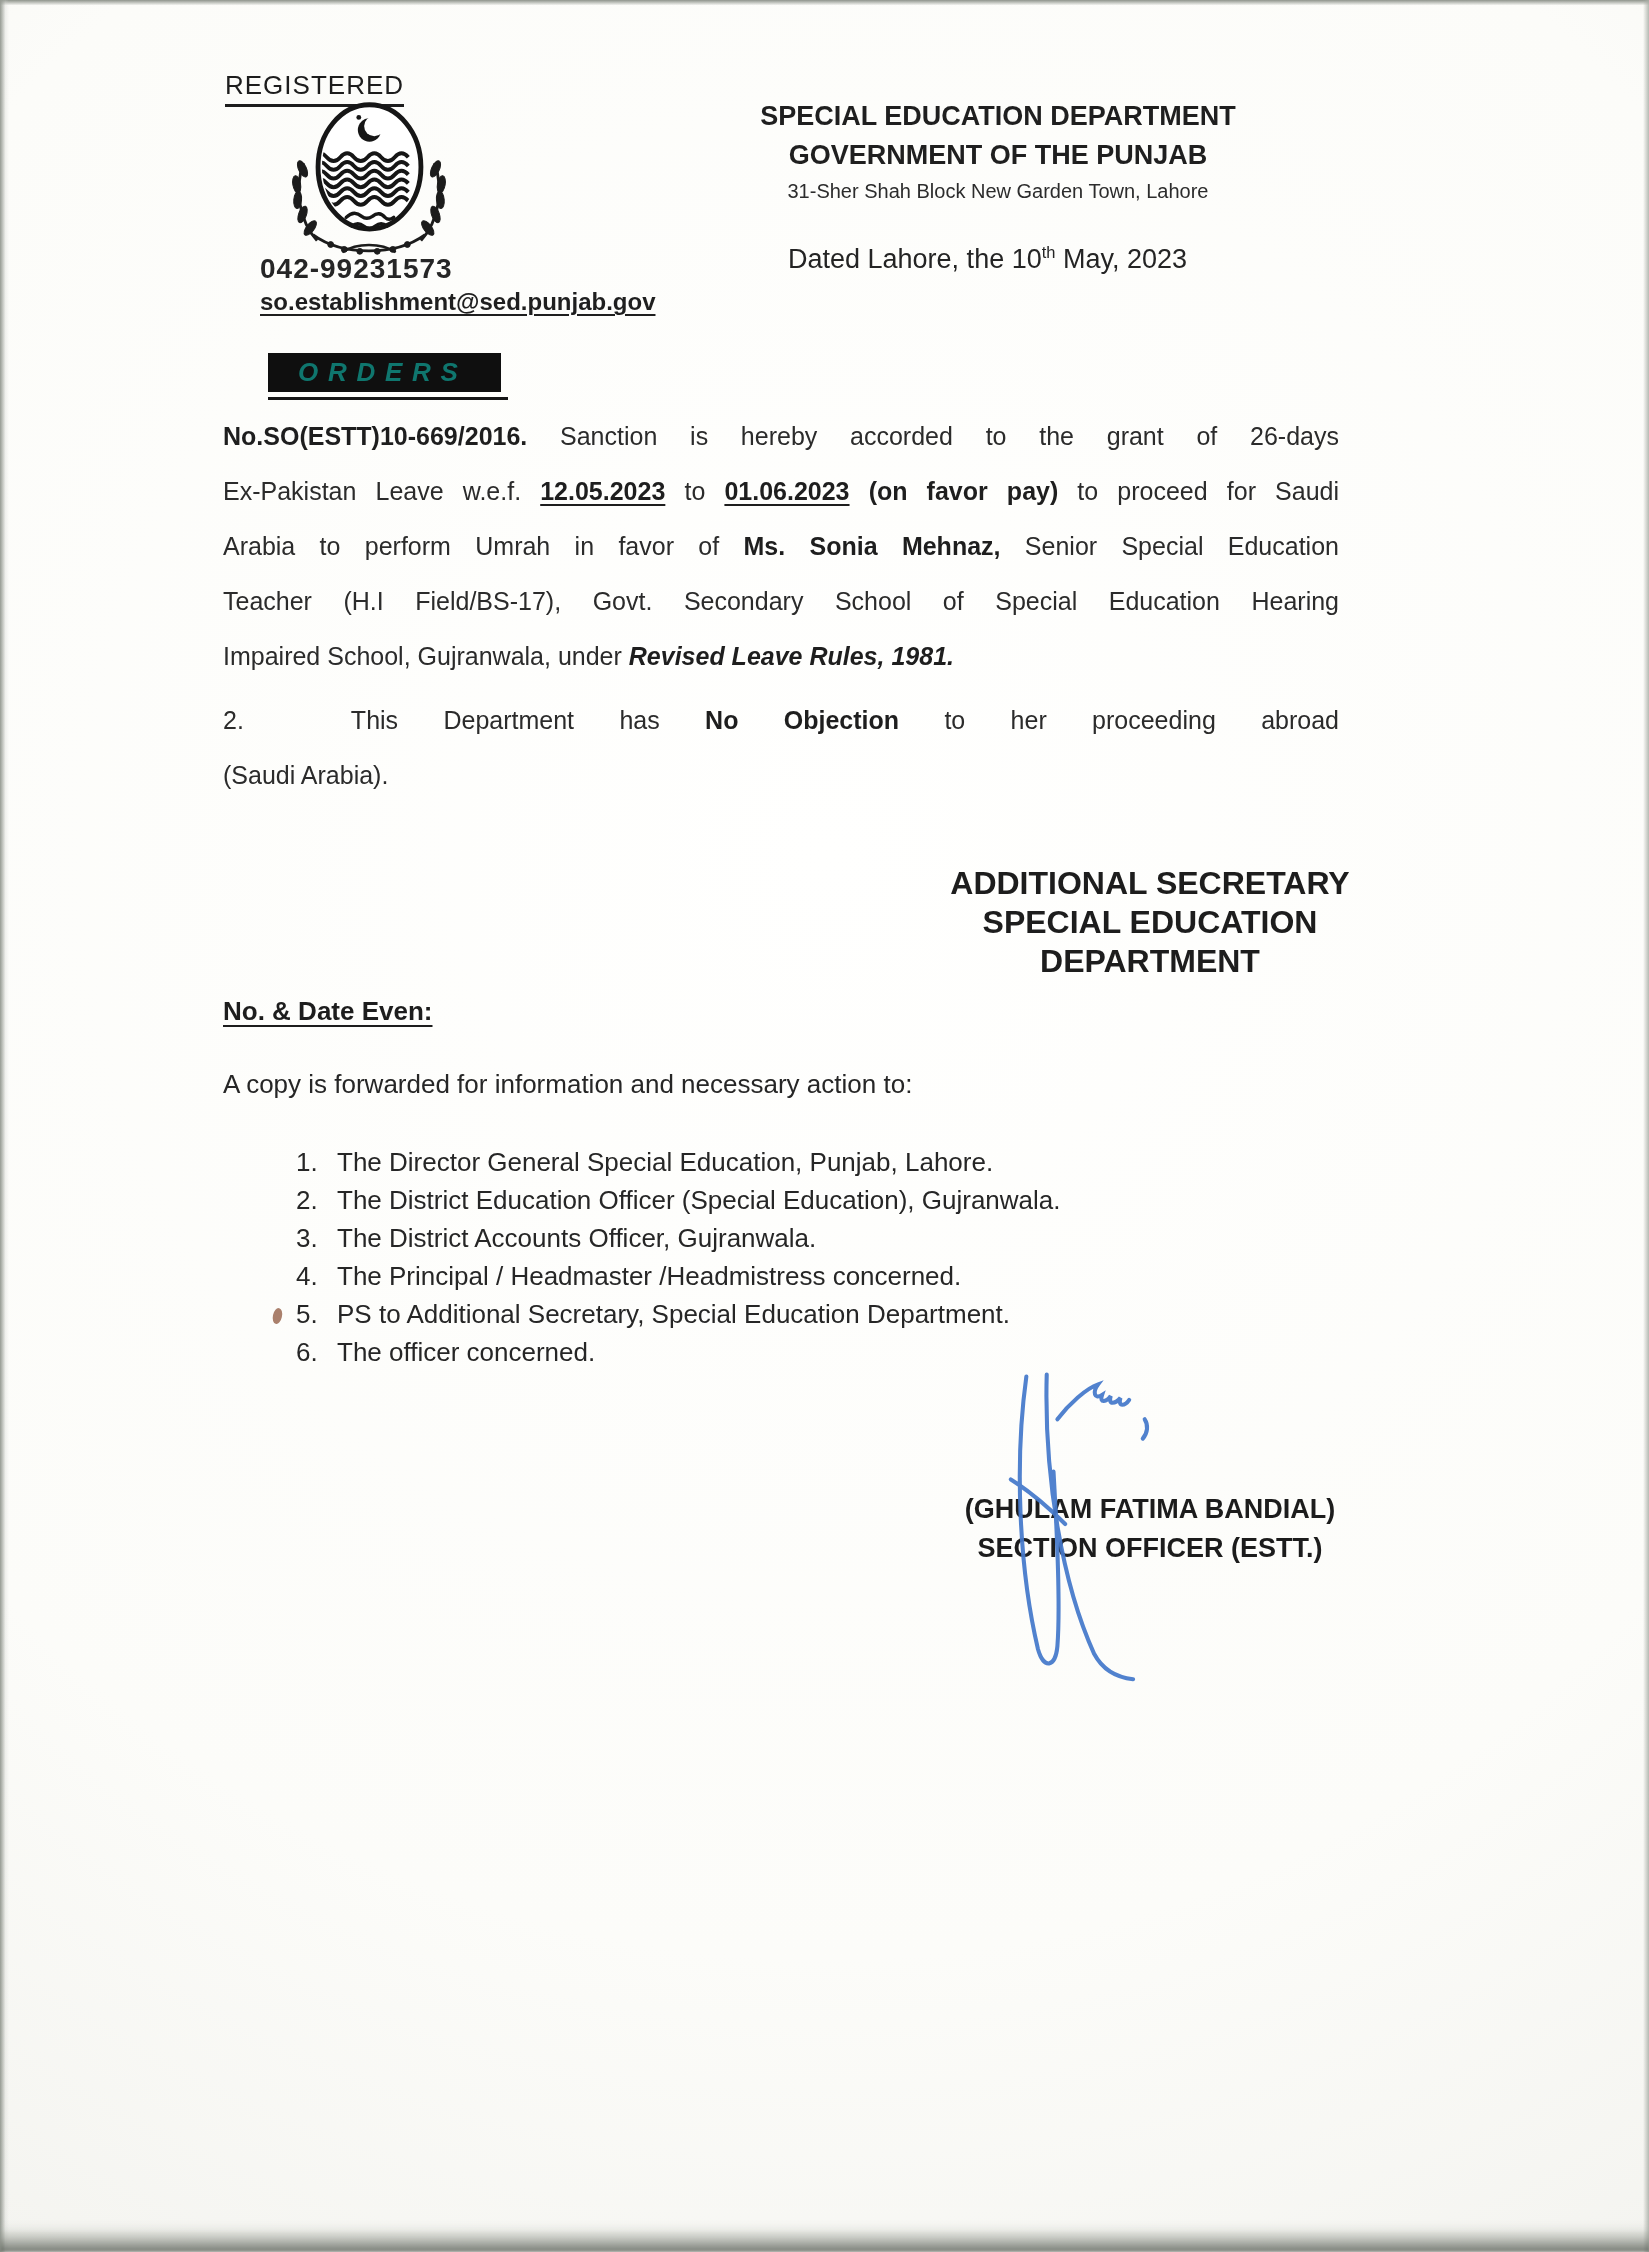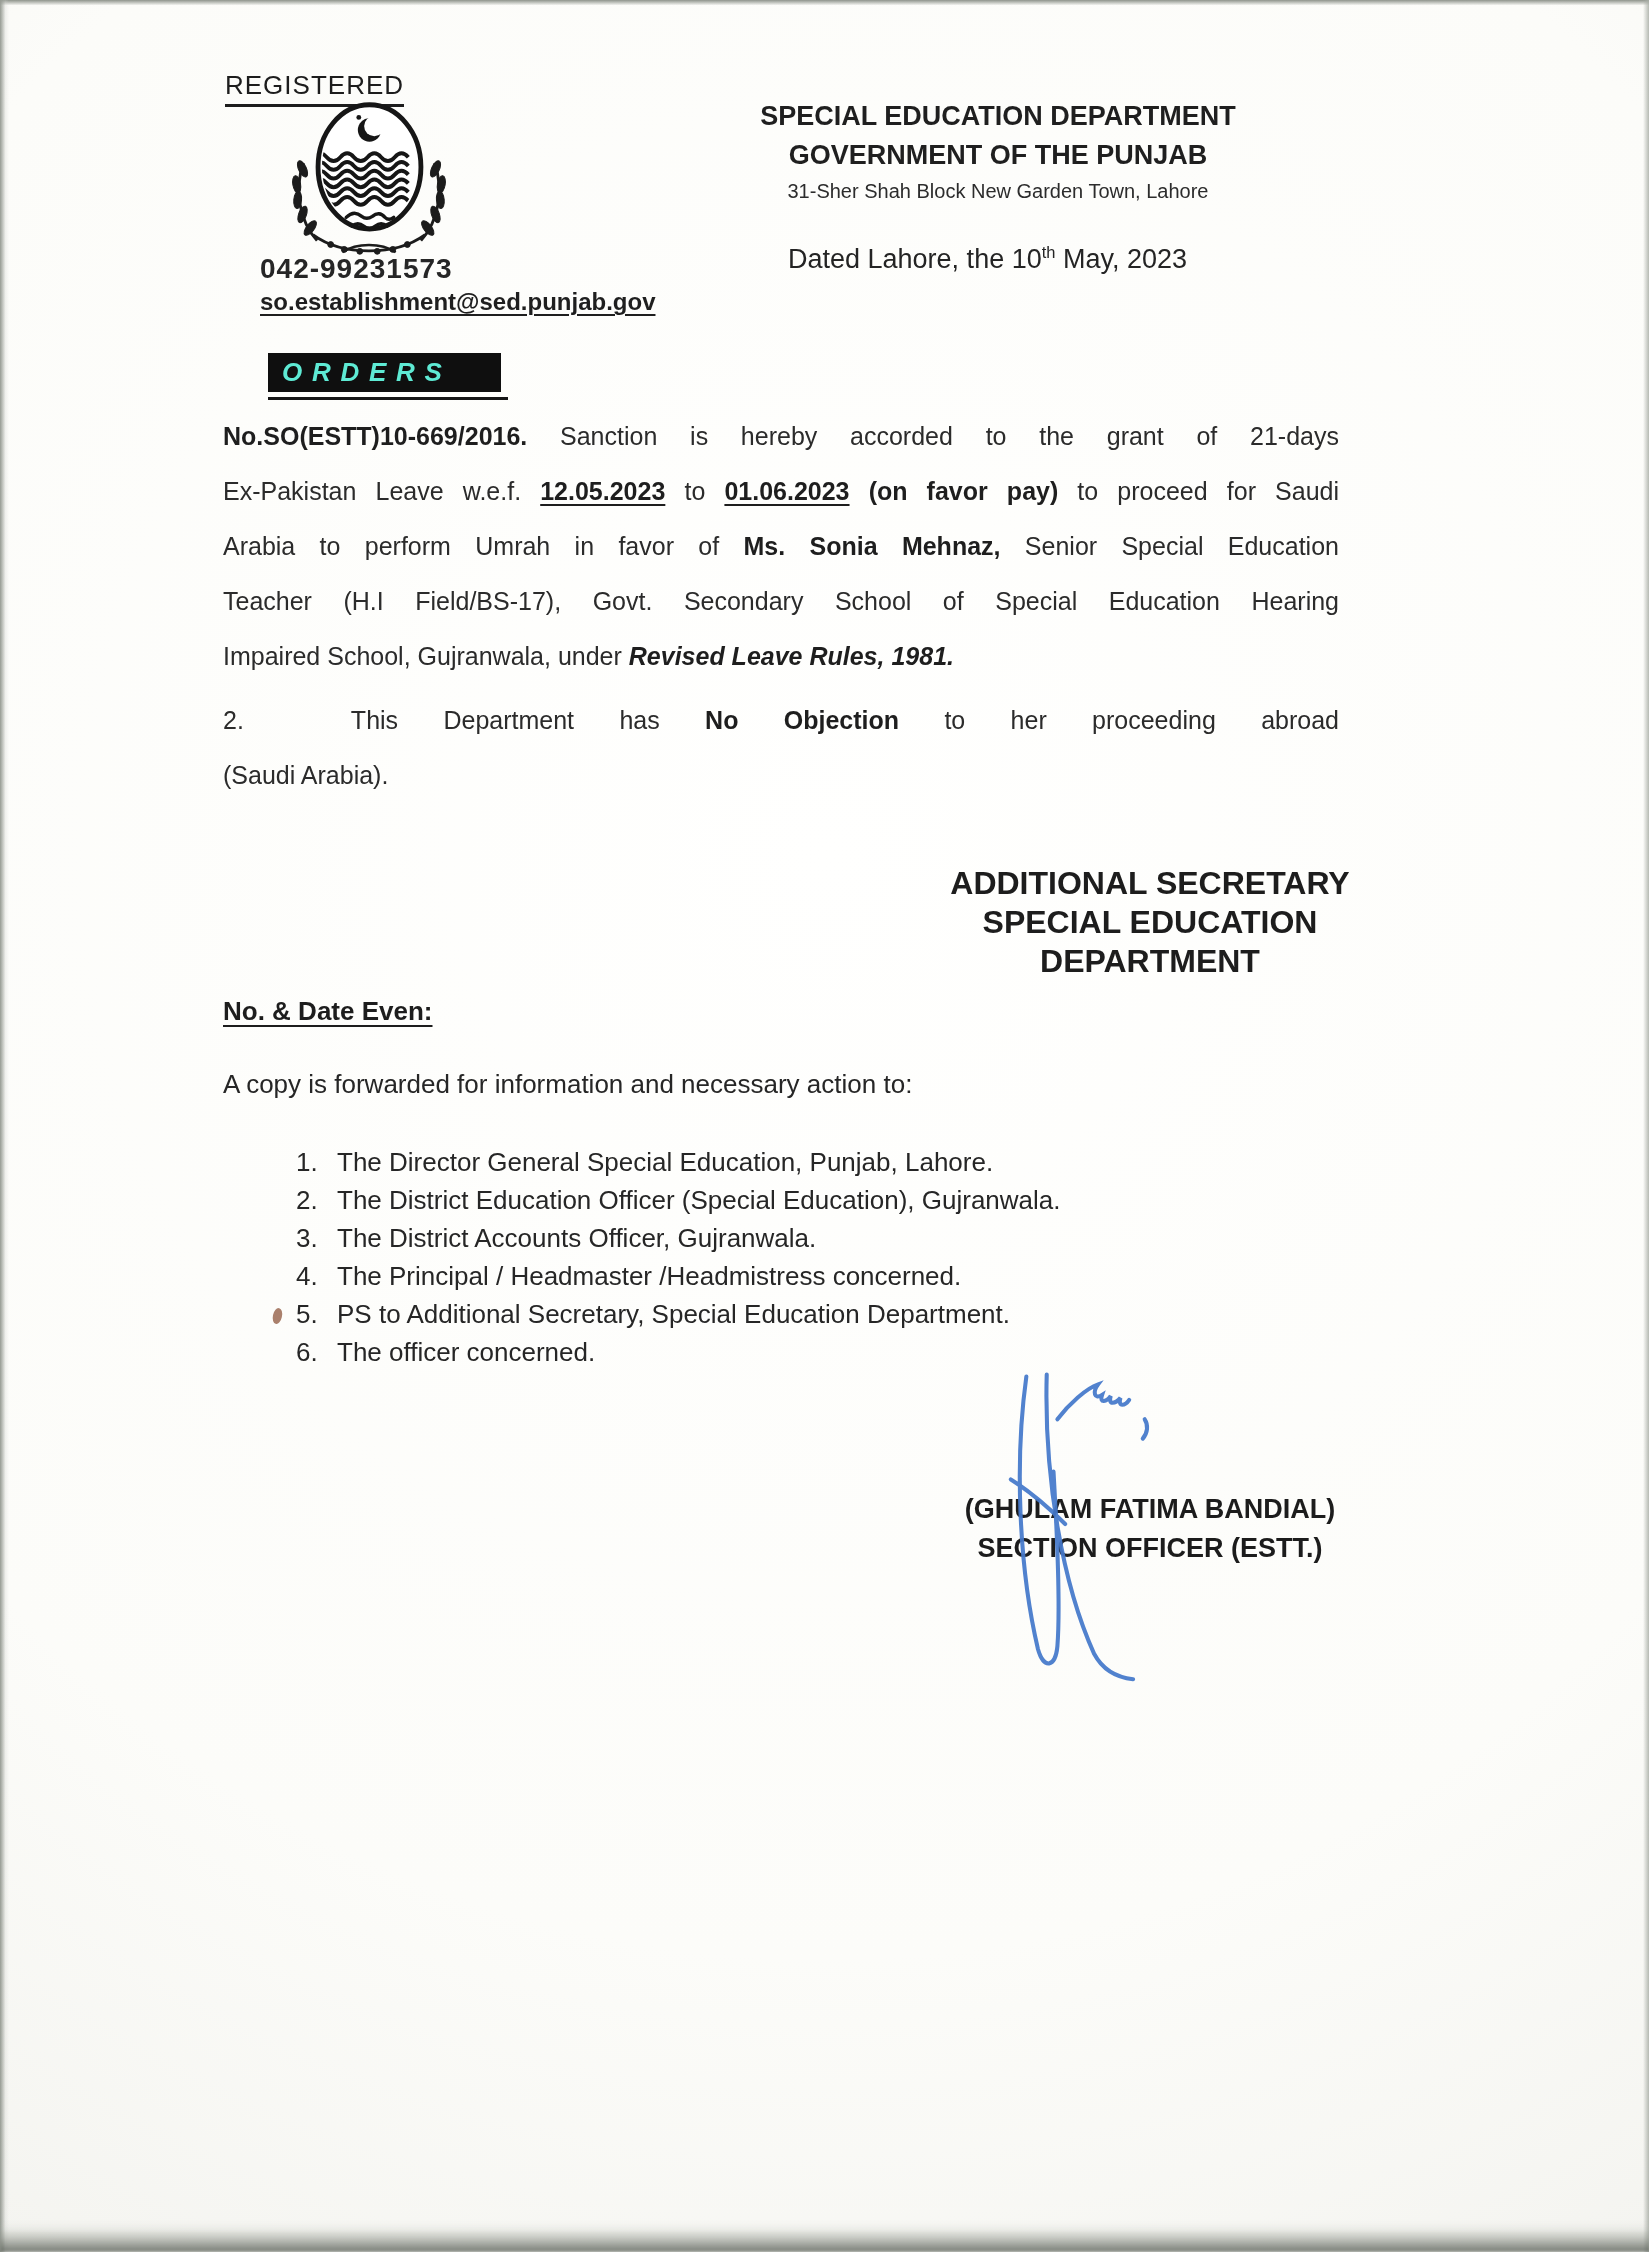--- a/index.html
+++ b/index.html
@@ -30,22 +30,22 @@
 
   
   .dept{left:998px;top:97px;transform:translateX(-50%);text-align:center;white-space:nowrap;}
   .dept-main{font-size:27px;font-weight:bold;line-height:39px;color:#1f1f1f;}
   .dept-addr{font-size:20px;line-height:32px;color:#2c2c2c;}
   .date{left:788px;top:243px;font-size:27px;color:#242424;white-space:nowrap;}
   .date sup{font-size:16.5px;}
 
   
   .orders-box{left:268px;top:353px;width:233px;height:39px;background:#0f0f0f;}
-  .orders-label{display:block;line-height:39px;padding-left:14px;font-size:26px;font-weight:bold;
-                font-style:italic;letter-spacing:9.7px;color:#5eead4;white-space:nowrap;}
+  .orders-label{display:block;line-height:39px;padding-left:30px;font-size:26px;font-weight:bold;
+                font-style:italic;letter-spacing:9.7px;color:#0f766e;white-space:nowrap;}
   .orders-underline{left:268px;top:397px;width:240px;height:2.9px;background:#161616;}
 
   
   .para{left:223px;width:1116px;}
   .jline{font-size:25px;line-height:55px;height:55px;text-align:justify;text-align-last:justify;
          color:#2b2b2b;}
   .jline.lastline{text-align-last:left;}
   .b{font-weight:bold;color:#1e1e1e;}
   .bu{font-weight:bold;color:#1e1e1e;text-decoration:underline;text-decoration-thickness:2.4px;text-underline-offset:3.9px;}
   .bi{font-weight:bold;font-style:italic;color:#1e1e1e;}
@@ -138,21 +138,21 @@
   </div>
 
   <div class="abs date"><span>Dated Lahore, the 10</span><sup>th</sup><span> May, 2023</span></div>
 
   <div class="abs orders-box">
       <span class="orders-label">ORDERS</span>
     </div>
   <div class="abs orders-underline"></div>
 
   <div class="abs para" style="top:409px;">
-    <div class="jline"><span class="b">No.SO(ESTT)10-669/2016.</span><span> Sanction is hereby accorded to the grant of 21-days</span></div>
+    <div class="jline"><span class="b">No.SO(ESTT)10-669/2016.</span><span> Sanction is hereby accorded to the grant of 26-days</span></div>
     <div class="jline"><span>Ex-Pakistan Leave w.e.f. </span><span class="bu">12.05.2023</span><span> to </span><span class="bu">01.06.2023</span><span> </span><span class="b">(on favor pay)</span><span> to proceed for Saudi</span></div>
     <div class="jline"><span>Arabia to perform Umrah in favor of </span><span class="b">Ms. Sonia Mehnaz,</span><span> Senior Special Education</span></div>
     <div class="jline"><span>Teacher (H.I Field/BS-17), Govt. Secondary School of Special Education Hearing</span></div>
     <div class="jline lastline"><span>Impaired School, Gujranwala, under </span><span class="bi">Revised Leave Rules, 1981.</span></div>
   </div>
 
   <div class="abs para" style="top:693px;">
     <div class="jline"><span>2.</span><span class="tabspace"></span><span>This Department has </span><span class="b">No Objection</span><span> to her proceeding abroad</span></div>
     <div class="jline lastline"><span>(Saudi Arabia).</span></div>
   </div>

